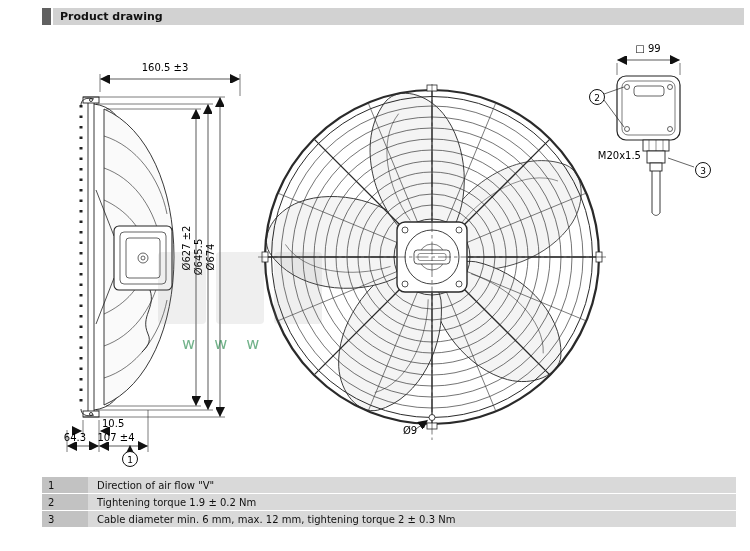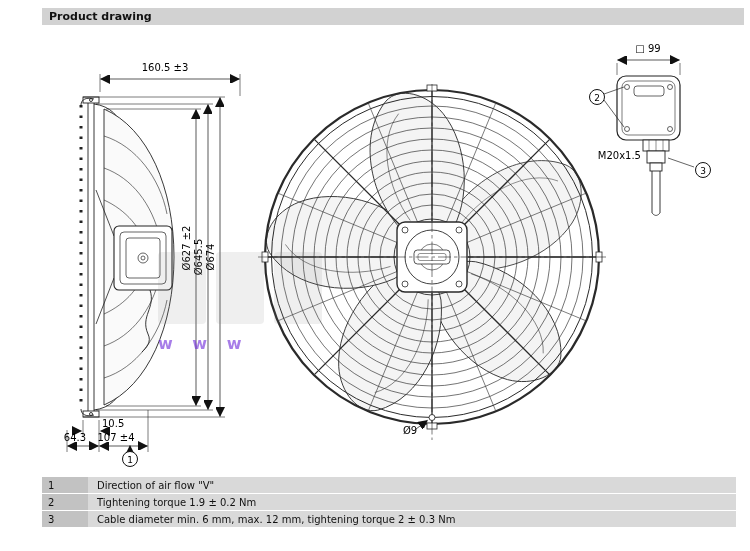--- a/index.html
+++ b/index.html
@@ -1,26 +1,26 @@
 <!DOCTYPE html>
 <html><head>
 <meta charset="utf-8">
 <style>
   html,body{margin:0;padding:0;background:#fff;}
   body{width:750px;height:551px;position:relative;font-family:"DejaVu Sans","Liberation Sans",sans-serif;color:#111;}
-  .header{position:absolute;left:42px;top:8px;right:6px;height:17px;display:flex;flex-direction:column;}
+  .header{position:absolute;left:42px;top:8px;right:6px;height:17px;display:flex;}
   .header-chip{width:9px;height:17px;background:#606060;margin-right:2px;}
   .header-bar{flex:1;background:#d2d2d2;font-weight:bold;font-size:11px;line-height:17px;padding-left:7px;}
   svg{position:absolute;left:0;top:26px;}
   .dim{font-size:10px;fill:#000;}
   .callout-num{font-size:9px;fill:#000;}
   .watermark{position:absolute;left:158px;top:252px;pointer-events:none;}
   .wm-blocks{display:flex;gap:10px;}
   .wm-blocks span{width:48px;height:72px;background:#7a7a7a;opacity:.12;border-radius:4px;}
-  .wm-text{margin-top:10px;font-size:16px;font-weight:bold;letter-spacing:7px;color:#6d28d9;opacity:.6;}
+  .wm-text{margin-top:10px;font-size:16px;font-weight:normal;letter-spacing:7px;color:#15803d;opacity:.6;padding-left:24px;}
   .legend{position:absolute;left:42px;top:477px;width:694px;}
   .lrow{display:flex;height:16px;margin-bottom:1px;}
   .lnum{width:46px;background:#c2c2c2;font-size:10px;display:flex;align-items:center;padding-left:6px;box-sizing:border-box;}
   .ltext{flex:1;background:#d9d9d9;font-size:10px;display:flex;align-items:center;padding-left:9px;}
 </style>
 </head>
 <body>
 
 <div class="header">
   <div class="header-chip"></div>

